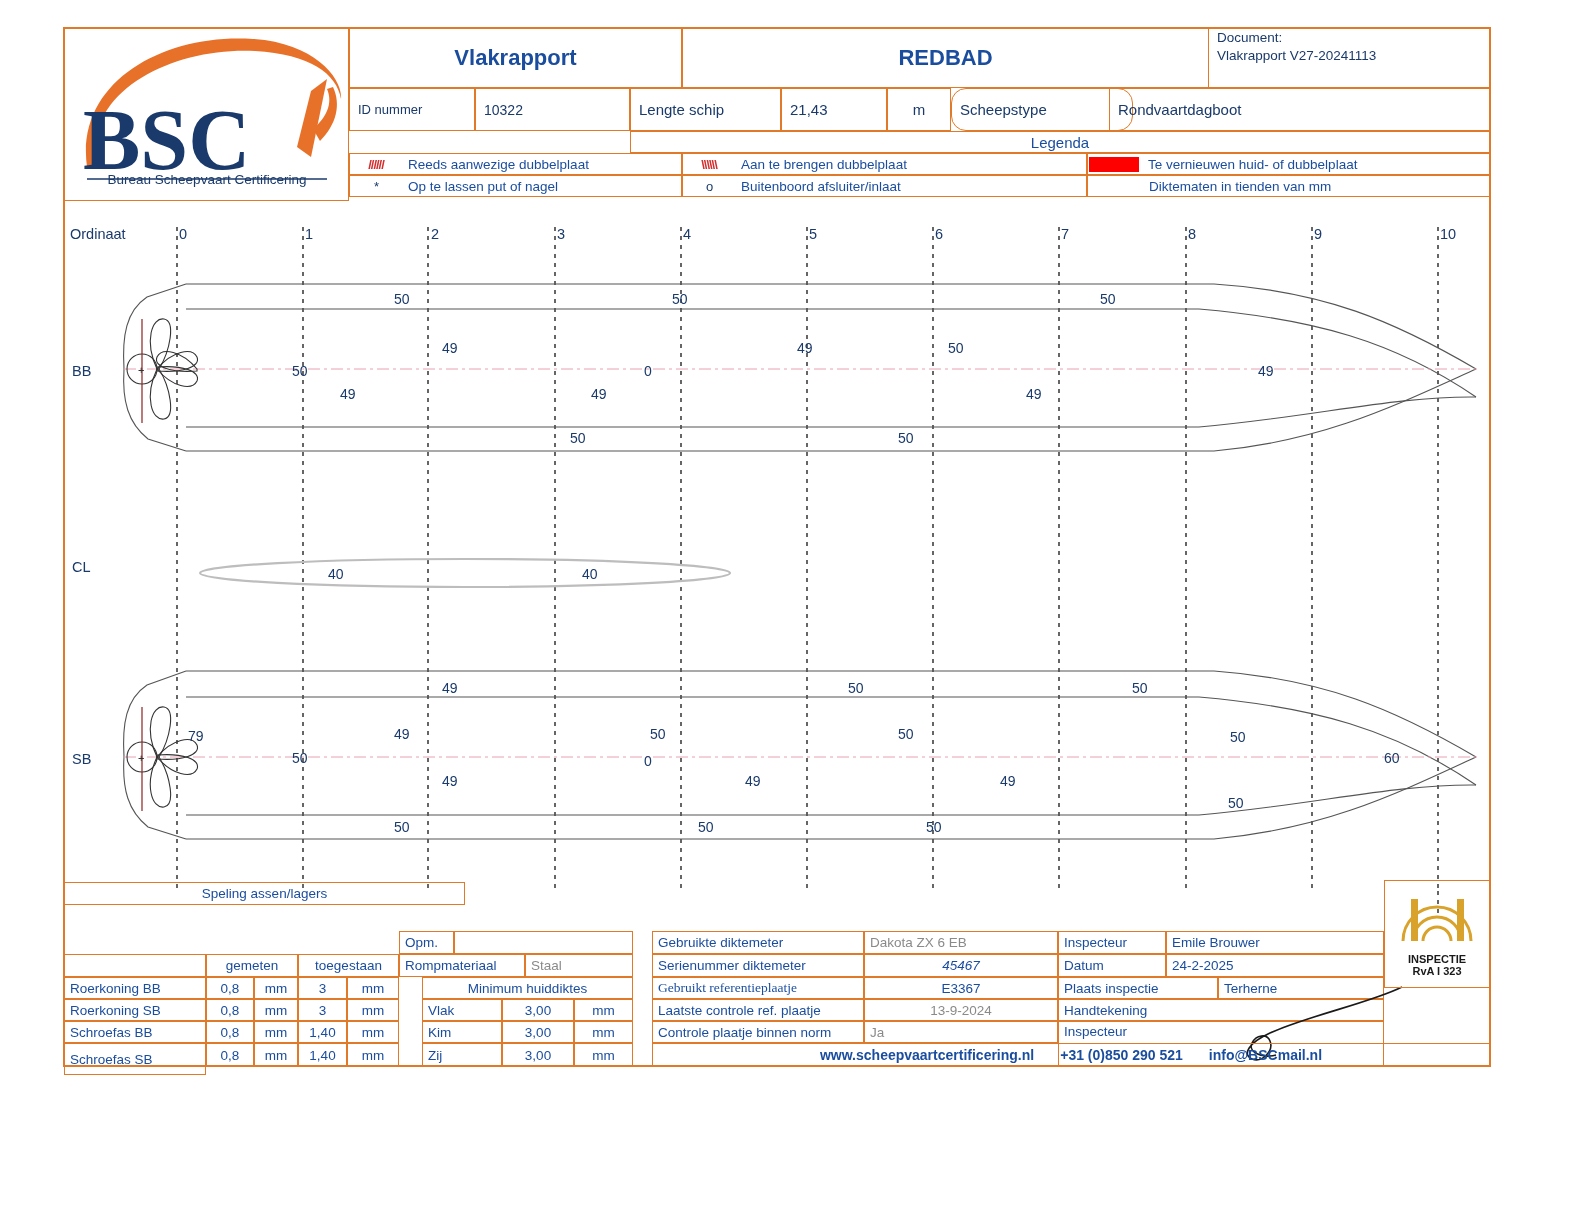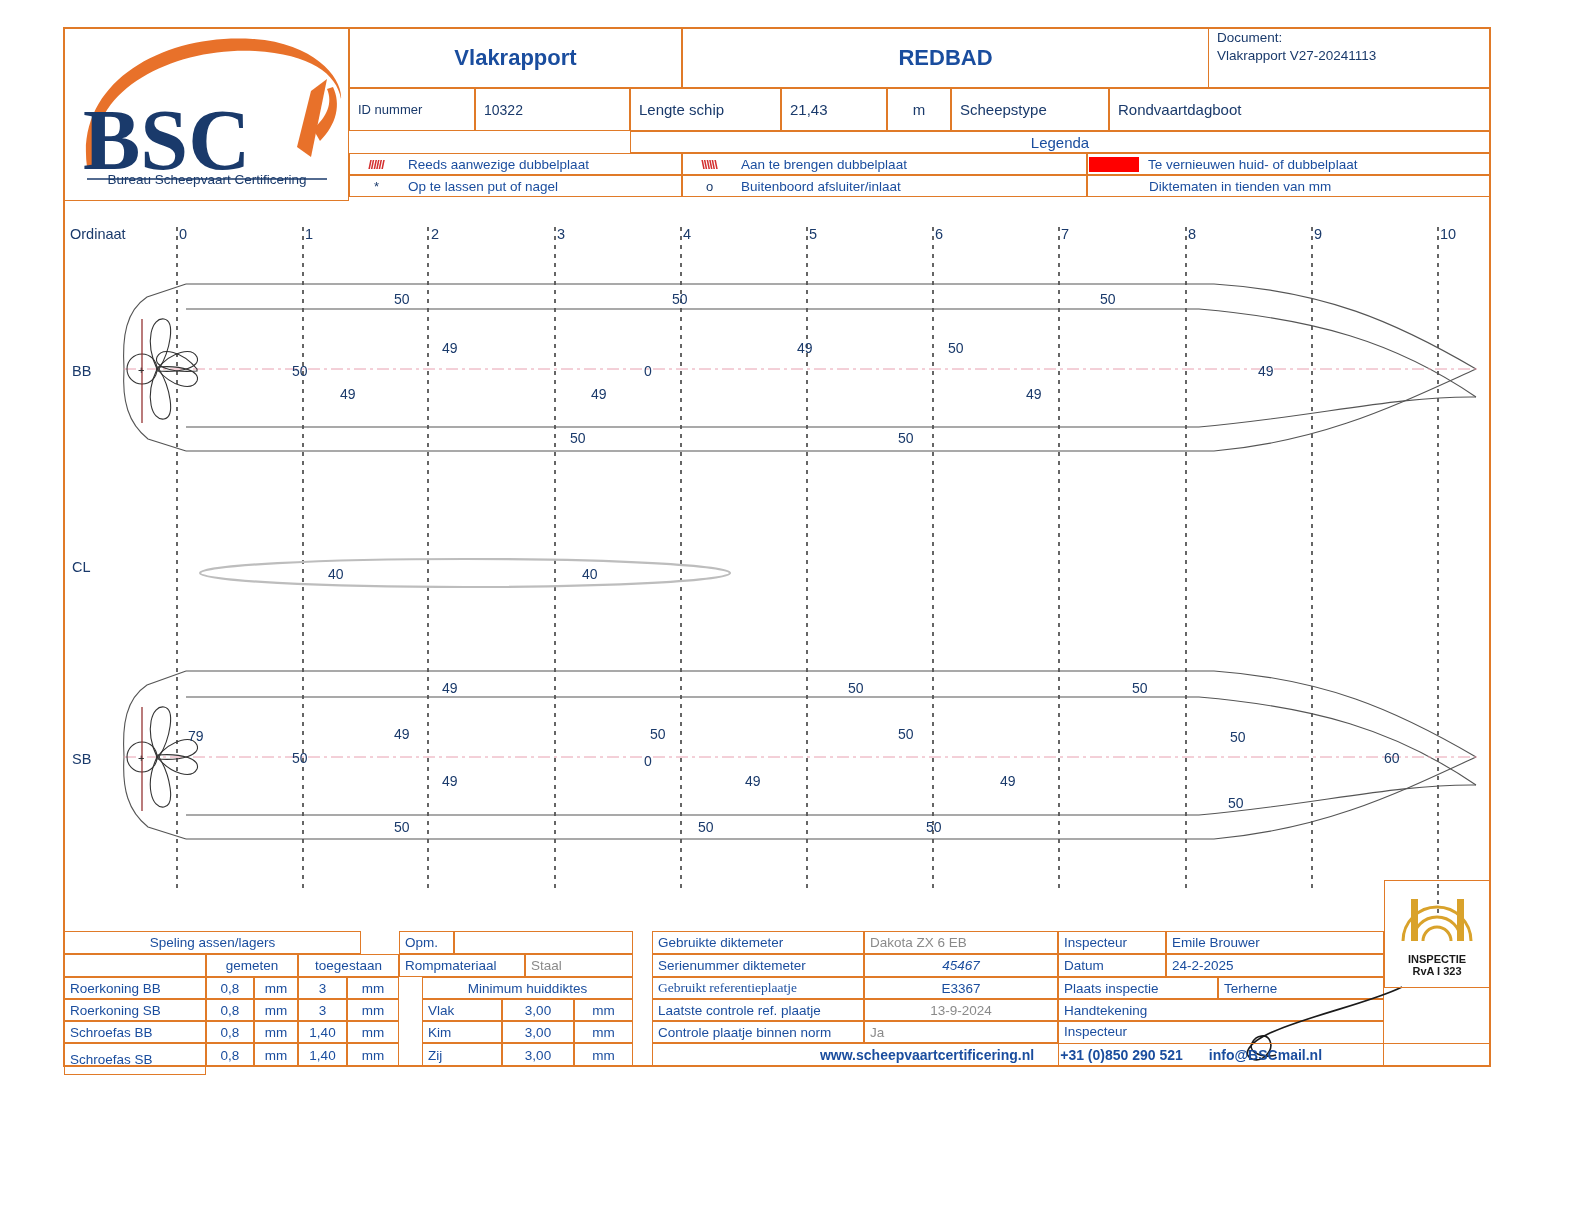--- a/index.html
+++ b/index.html
@@ -64,21 +64,21 @@
     </div>
   <div class="cell" style="left:630px;top:88px;width:151px;height:43px;">
       <span style="font-size:15px;">Lengte schip</span>
     </div>
   <div class="cell" style="left:781px;top:88px;width:106px;height:43px;">
       <span style="font-size:15px;">21,43</span>
     </div>
   <div class="cell c" style="left:887px;top:88px;width:64px;height:43px;justify-content:center;">
       <span style="font-size:15px;padding:0;">m</span>
     </div>
-  <div class="cell" style="left:951px;top:88px;width:158px;height:43px;">
+  <div class="cell" style="left:951px;top:88px;width:182px;height:43px;border-radius:15px;">
       <span style="font-size:15px;">Scheepstype</span>
     </div>
   <div class="cell" style="left:1109px;top:88px;width:381px;height:43px;">
       <span style="font-size:15px;">Rondvaartdagboot</span>
     </div>
 
   <div class="legenda-title">Legenda</div>
 
   <div class="leg" style="left:349px;top:153px;width:333px;height:22px;">
     <span class="sym">//////</span>
@@ -218,21 +218,21 @@
     <div class="num" style="left:1320px;top:549px;">60</div>
     <div class="num" style="left:378px;top:572px;">49</div>
     <div class="num" style="left:681px;top:572px;">49</div>
     <div class="num" style="left:936px;top:572px;">49</div>
     <div class="num" style="left:1164px;top:594px;">50</div>
     <div class="num" style="left:330px;top:618px;">50</div>
     <div class="num" style="left:634px;top:618px;">50</div>
     <div class="num" style="left:862px;top:618px;">50</div>
   </div>
 
-  <div class="bt c" style="left:64px;top:931px;width:297px;height:23px;">
+  <div class="bt c" style="left:64px;top:882px;width:401px;height:23px;">
       <span>Speling assen/lagers</span>
     </div>
   <div class="bt" style="left:64px;top:954px;width:142px;height:23px;"></div>
   <div class="bt c" style="left:206px;top:954px;width:92px;height:23px;">
       <span>gemeten</span>
     </div>
   <div class="bt c" style="left:298px;top:954px;width:101px;height:23px;">
       <span>toegestaan</span>
     </div>
 

